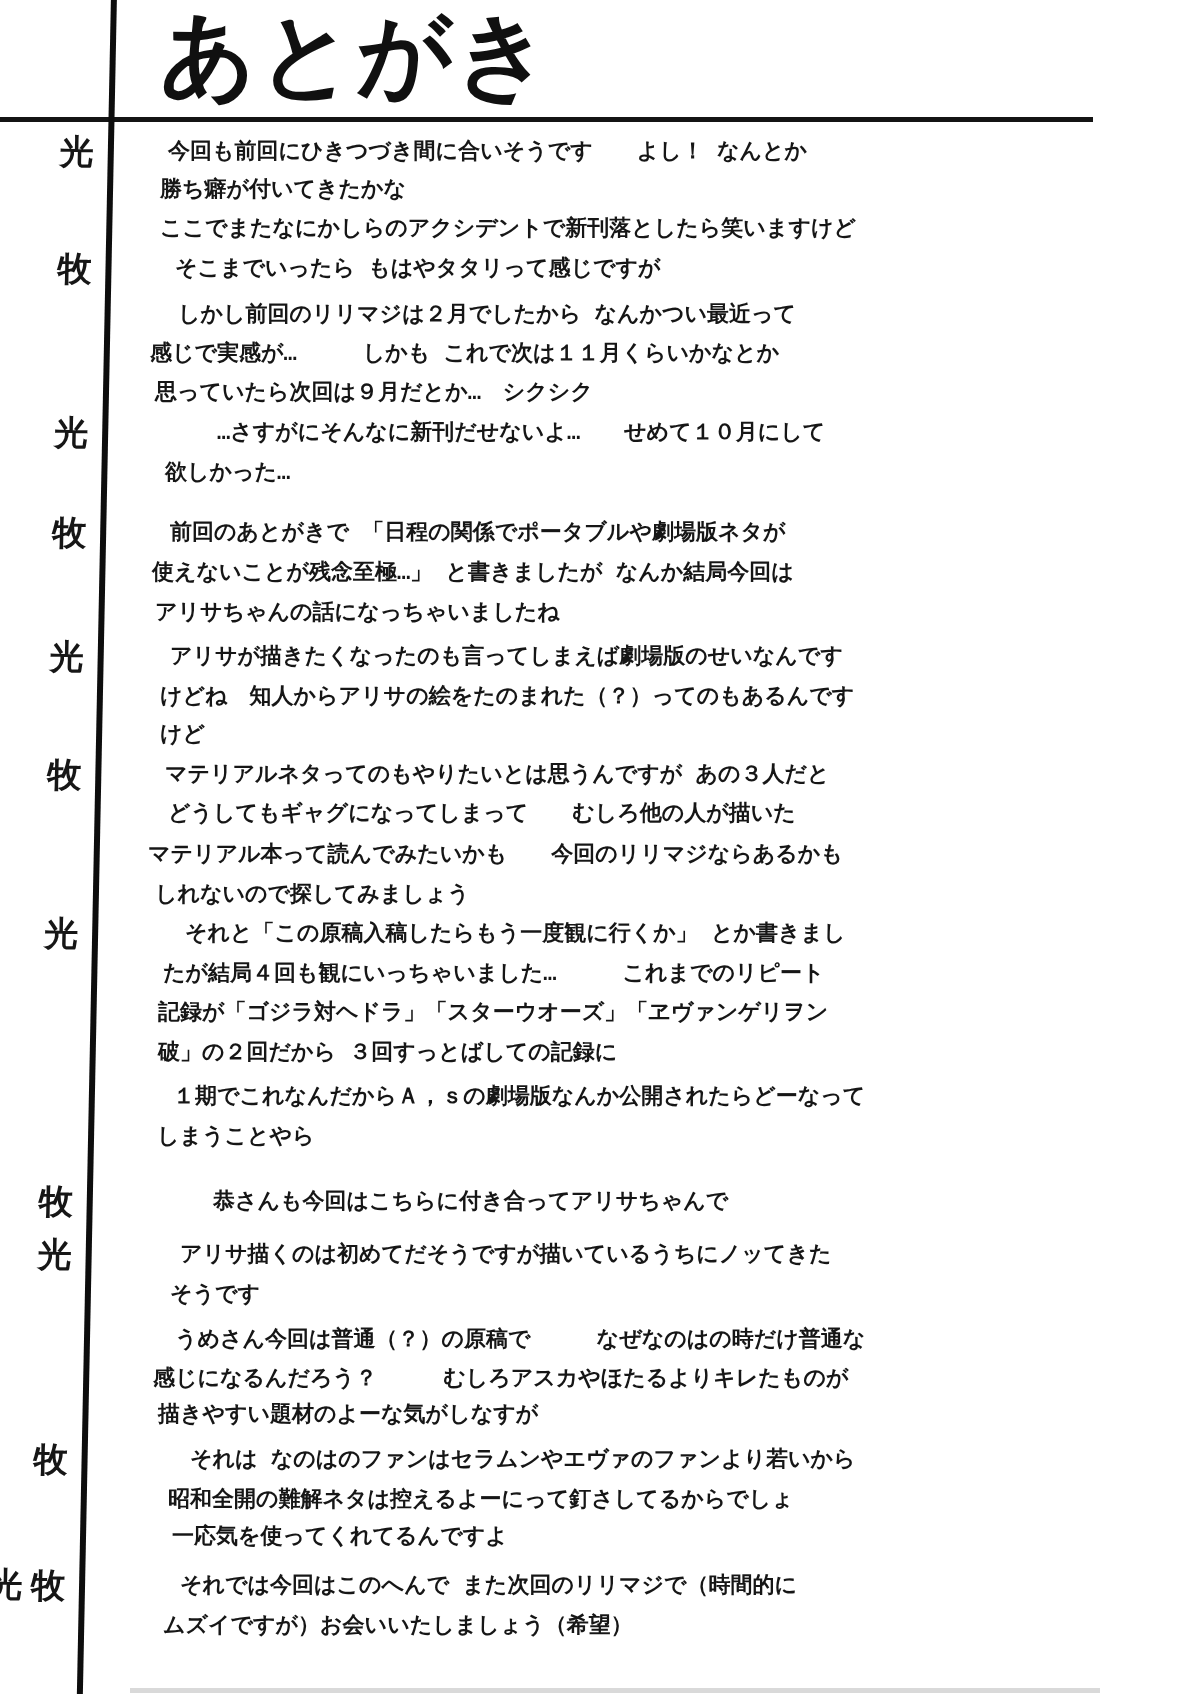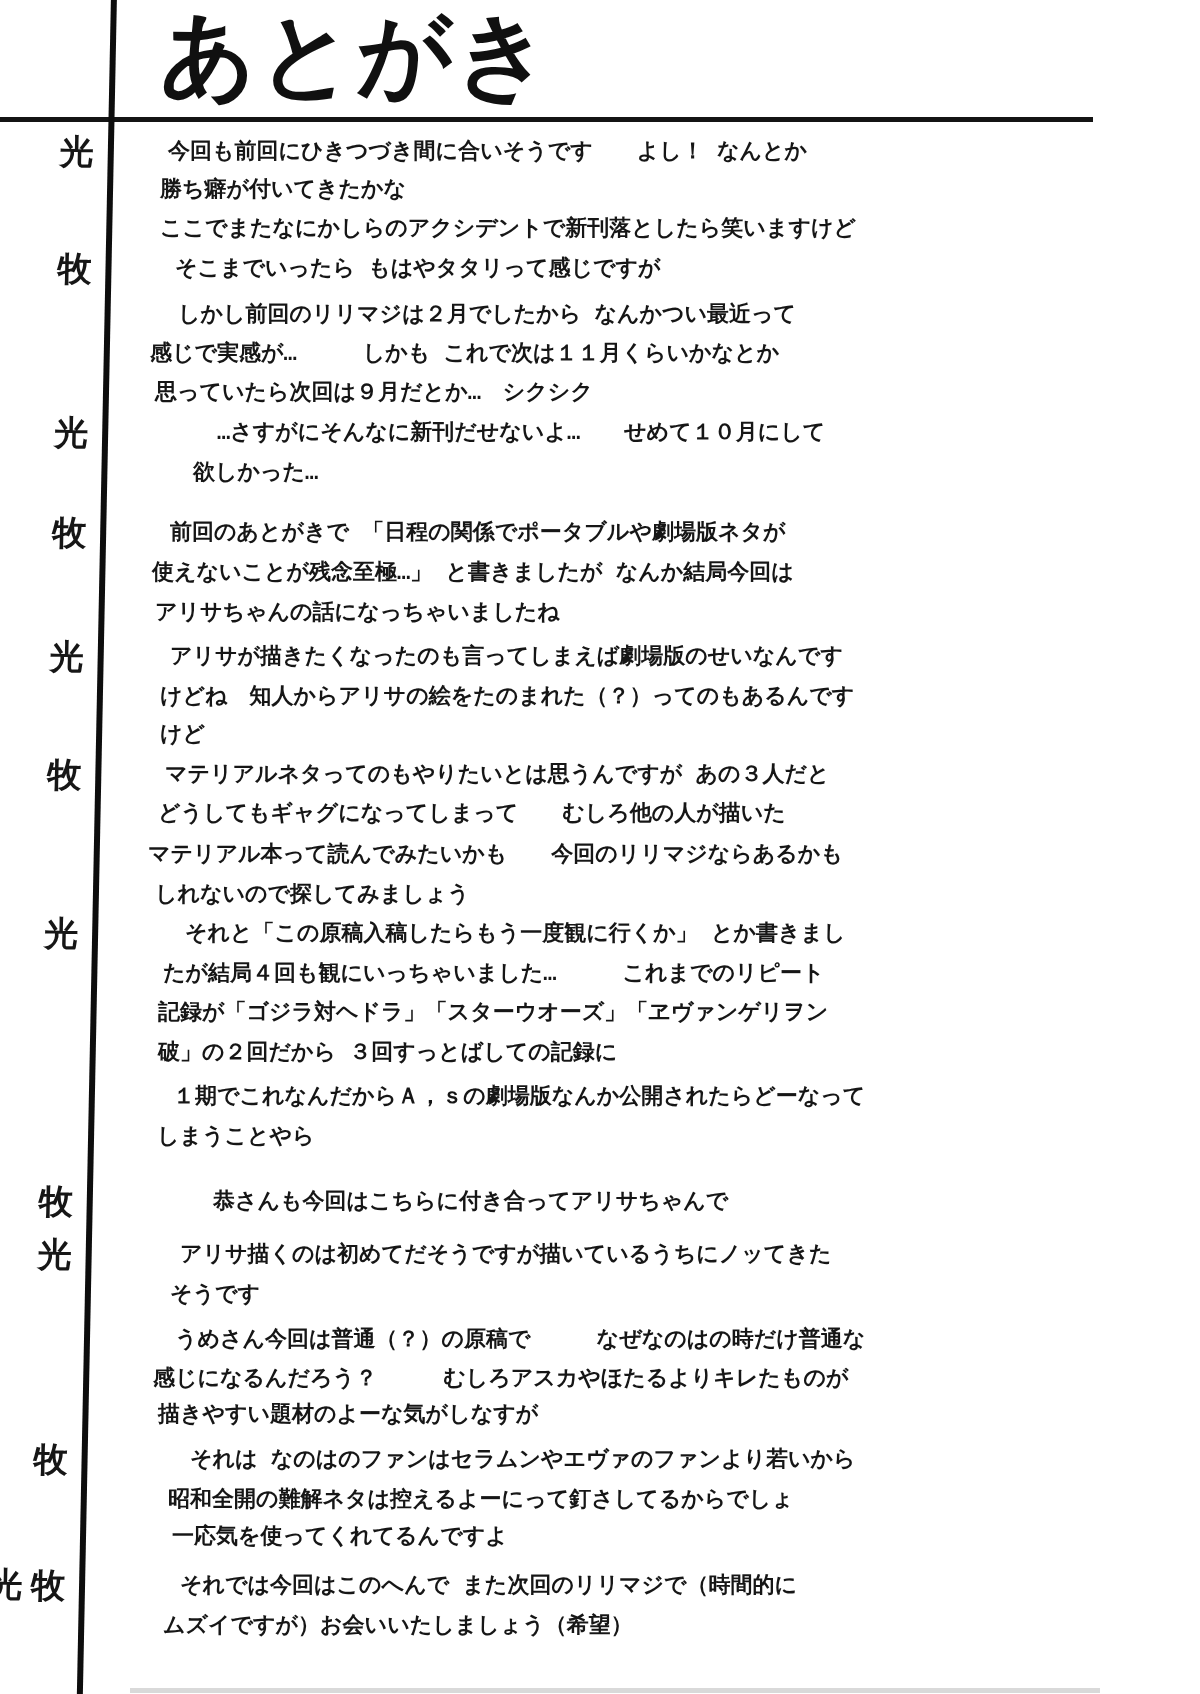--- a/index.html
+++ b/index.html
@@ -99,29 +99,29 @@
   <div>
 
   <div class="tline" style="top: 142px; left: 168px;">今回も前回にひきつづき間に合いそうです　　よし！ なんとか</div>
       <div class="tline" style="top: 180px; left: 160px;">勝ち癖が付いてきたかな</div>
       <div class="tline" style="top: 219px; left: 160px;">ここでまたなにかしらのアクシデントで新刊落としたら笑いますけど</div>
       <div class="tline" style="top: 259px; left: 175px;">そこまでいったら もはやタタリって感じですが</div>
       <div class="tline" style="top: 305px; left: 178px;">しかし前回のリリマジは２月でしたから なんかつい最近って</div>
       <div class="tline" style="top: 344px; left: 150px;">感じで実感が…　　　しかも これで次は１１月くらいかなとか</div>
       <div class="tline" style="top: 383px; left: 155px;">思っていたら次回は９月だとか…　シクシク</div>
       <div class="tline" style="top: 423px; left: 185px; margin-left: 32px;">…さすがにそんなに新刊だせないよ…　　せめて１０月にして</div>
-      <div class="tline" style="top: 463px; left: 165px; margin-left: 28px;">欲しかった…</div>
+      <div class="tline" style="top: 463px; left: 165px;">欲しかった…</div>
       <div class="tline" style="top: 523px; left: 170px;">前回のあとがきで 「日程の関係でポータブルや劇場版ネタが</div>
       <div class="tline" style="top: 563px; left: 152px;">使えないことが残念至極…」 と書きましたが なんか結局今回は</div>
       <div class="tline" style="top: 603px; left: 155px;">アリサちゃんの話になっちゃいましたね</div>
       <div class="tline" style="top: 647px; left: 170px;">アリサが描きたくなったのも言ってしまえば劇場版のせいなんです</div>
       <div class="tline" style="top: 687px; left: 160px;">けどね　知人からアリサの絵をたのまれた（？）ってのもあるんです</div>
       <div class="tline" style="top: 725px; left: 160px;">けど</div>
       <div class="tline" style="top: 765px; left: 165px;">マテリアルネタってのもやりたいとは思うんですが あの３人だと</div>
-      <div class="tline" style="top: 804px; left: 158px;">どうしてもギャグになってしまって　　むしろ他の人が描いた</div>
+      <div class="tline" style="top: 804px; left: 168px;">どうしてもギャグになってしまって　　むしろ他の人が描いた</div>
       <div class="tline" style="top: 845px; left: 148px;">マテリアル本って読んでみたいかも　　今回のリリマジならあるかも</div>
       <div class="tline" style="top: 885px; left: 155px;">しれないので探してみましょう</div>
       <div class="tline" style="top: 924px; left: 185px;">それと「この原稿入稿したらもう一度観に行くか」 とか書きまし</div>
       <div class="tline" style="top: 964px; left: 163px;">たが結局４回も観にいっちゃいました…　　　これまでのリピート</div>
       <div class="tline" style="top: 1003px; left: 158px;">記録が「ゴジラ対ヘドラ」「スターウオーズ」「ヱヴァンゲリヲン</div>
       <div class="tline" style="top: 1043px; left: 158px;">破」の２回だから ３回すっとばしての記録に</div>
       <div class="tline" style="top: 1087px; left: 173px;">１期でこれなんだからＡ，ｓの劇場版なんか公開されたらどーなって</div>
       <div class="tline" style="top: 1127px; left: 157px;">しまうことやら</div>
       <div class="tline" style="top: 1192px; left: 185px; margin-left: 28px;">恭さんも今回はこちらに付き合ってアリサちゃんで</div>
       <div class="tline" style="top: 1245px; left: 180px;">アリサ描くのは初めてだそうですが描いているうちにノッてきた</div>

